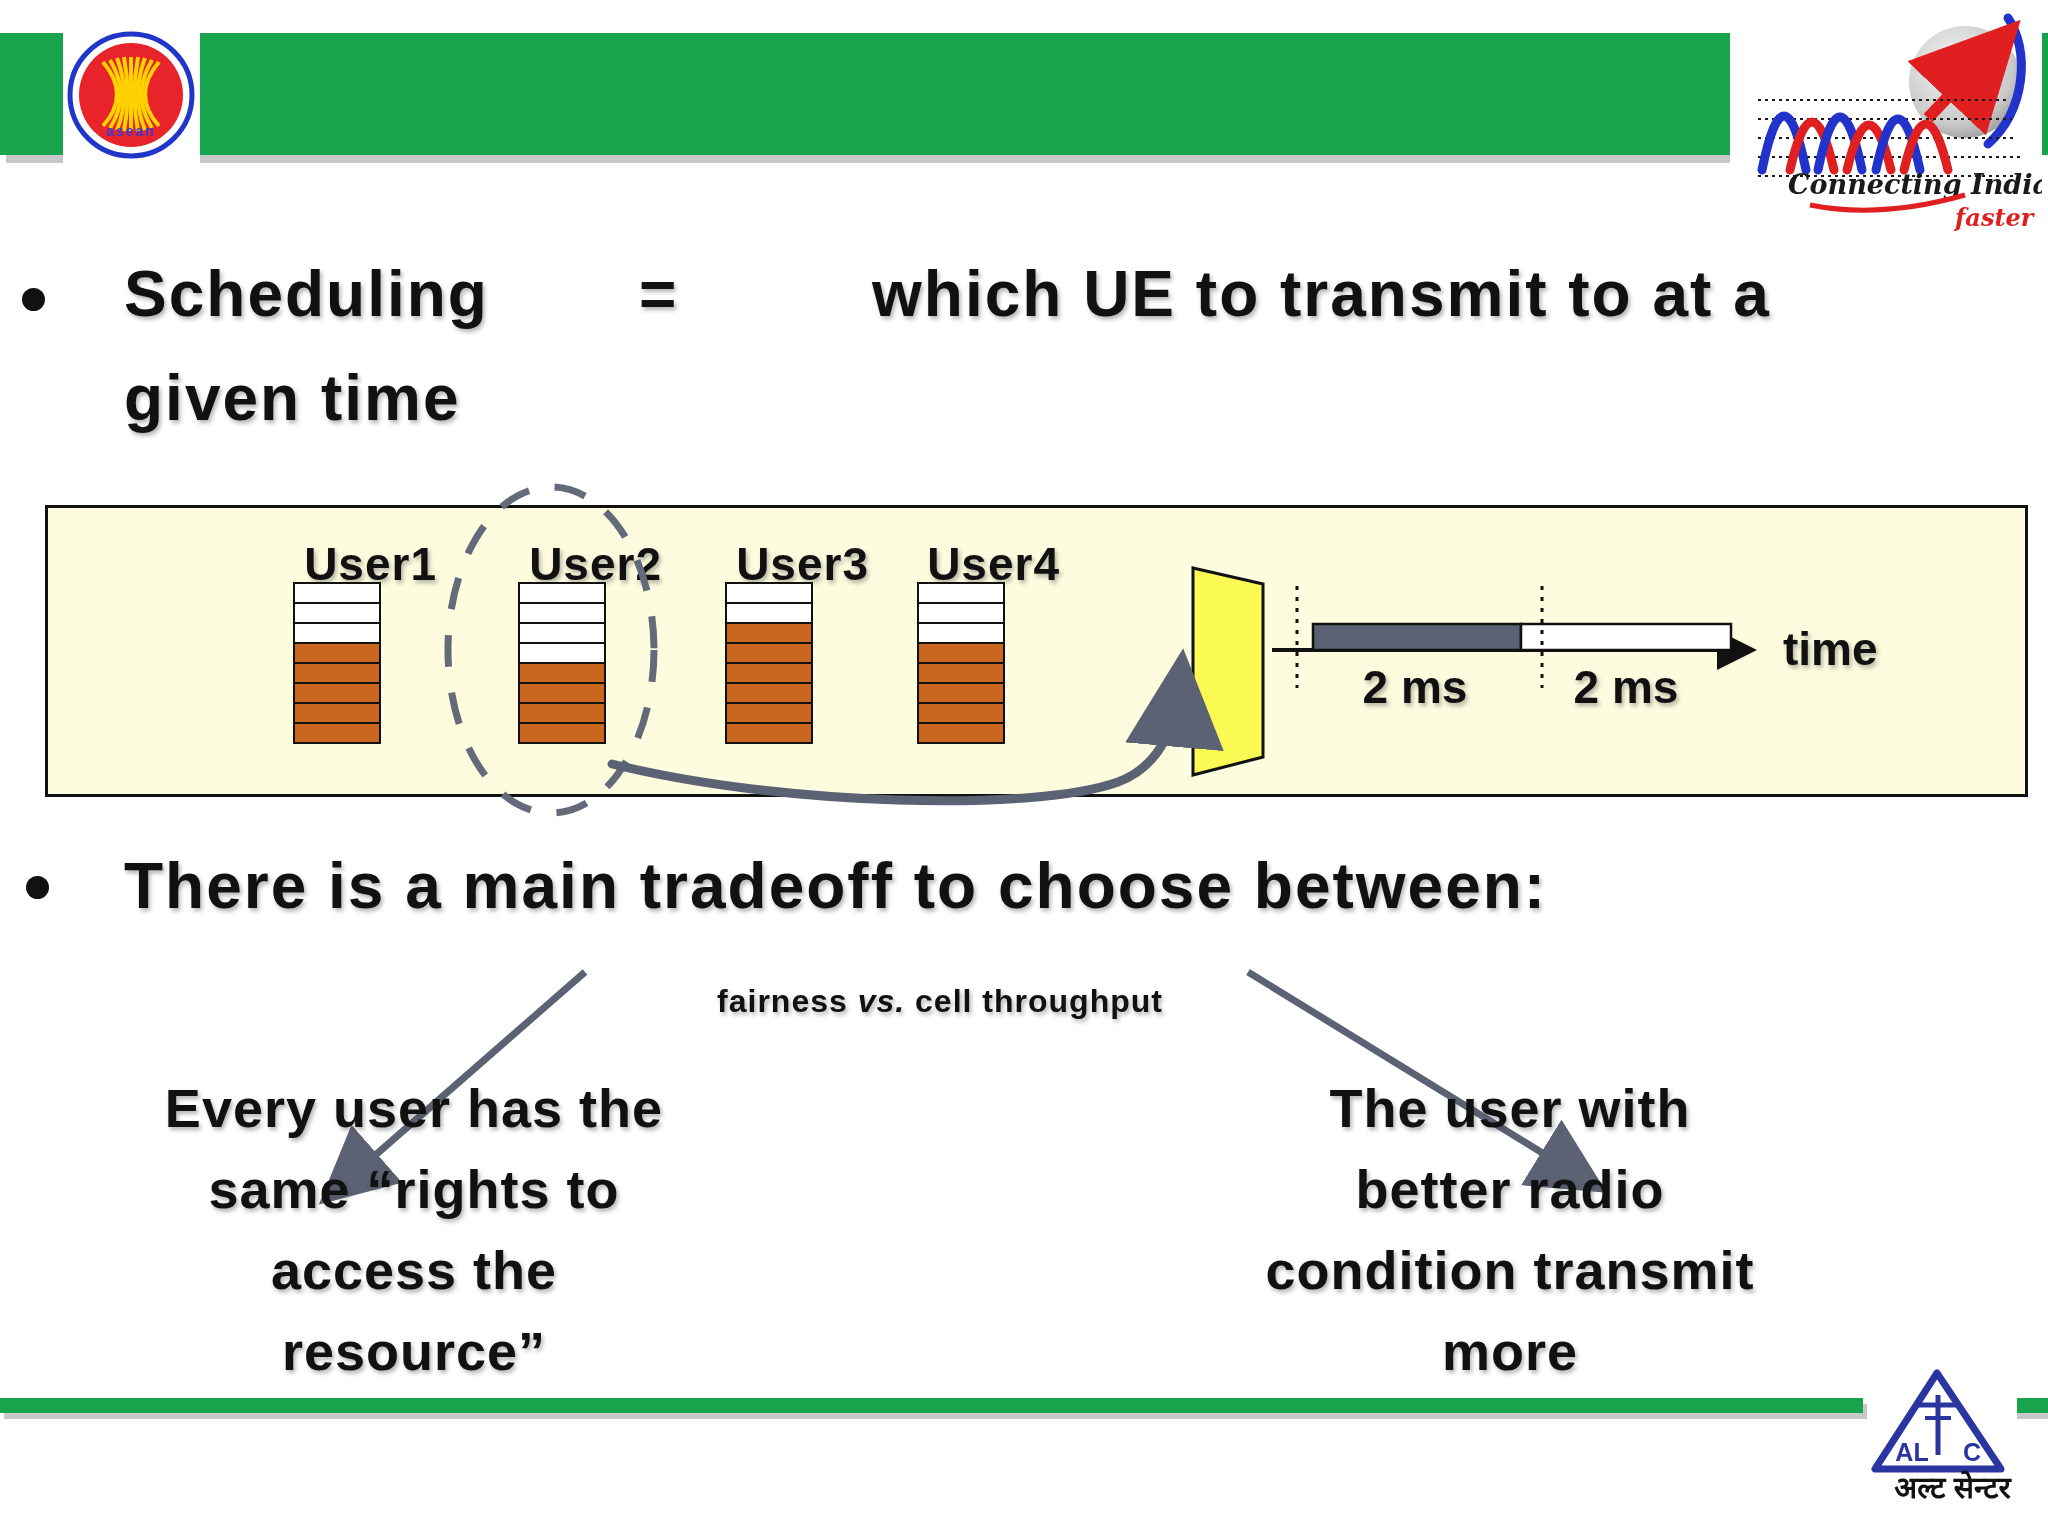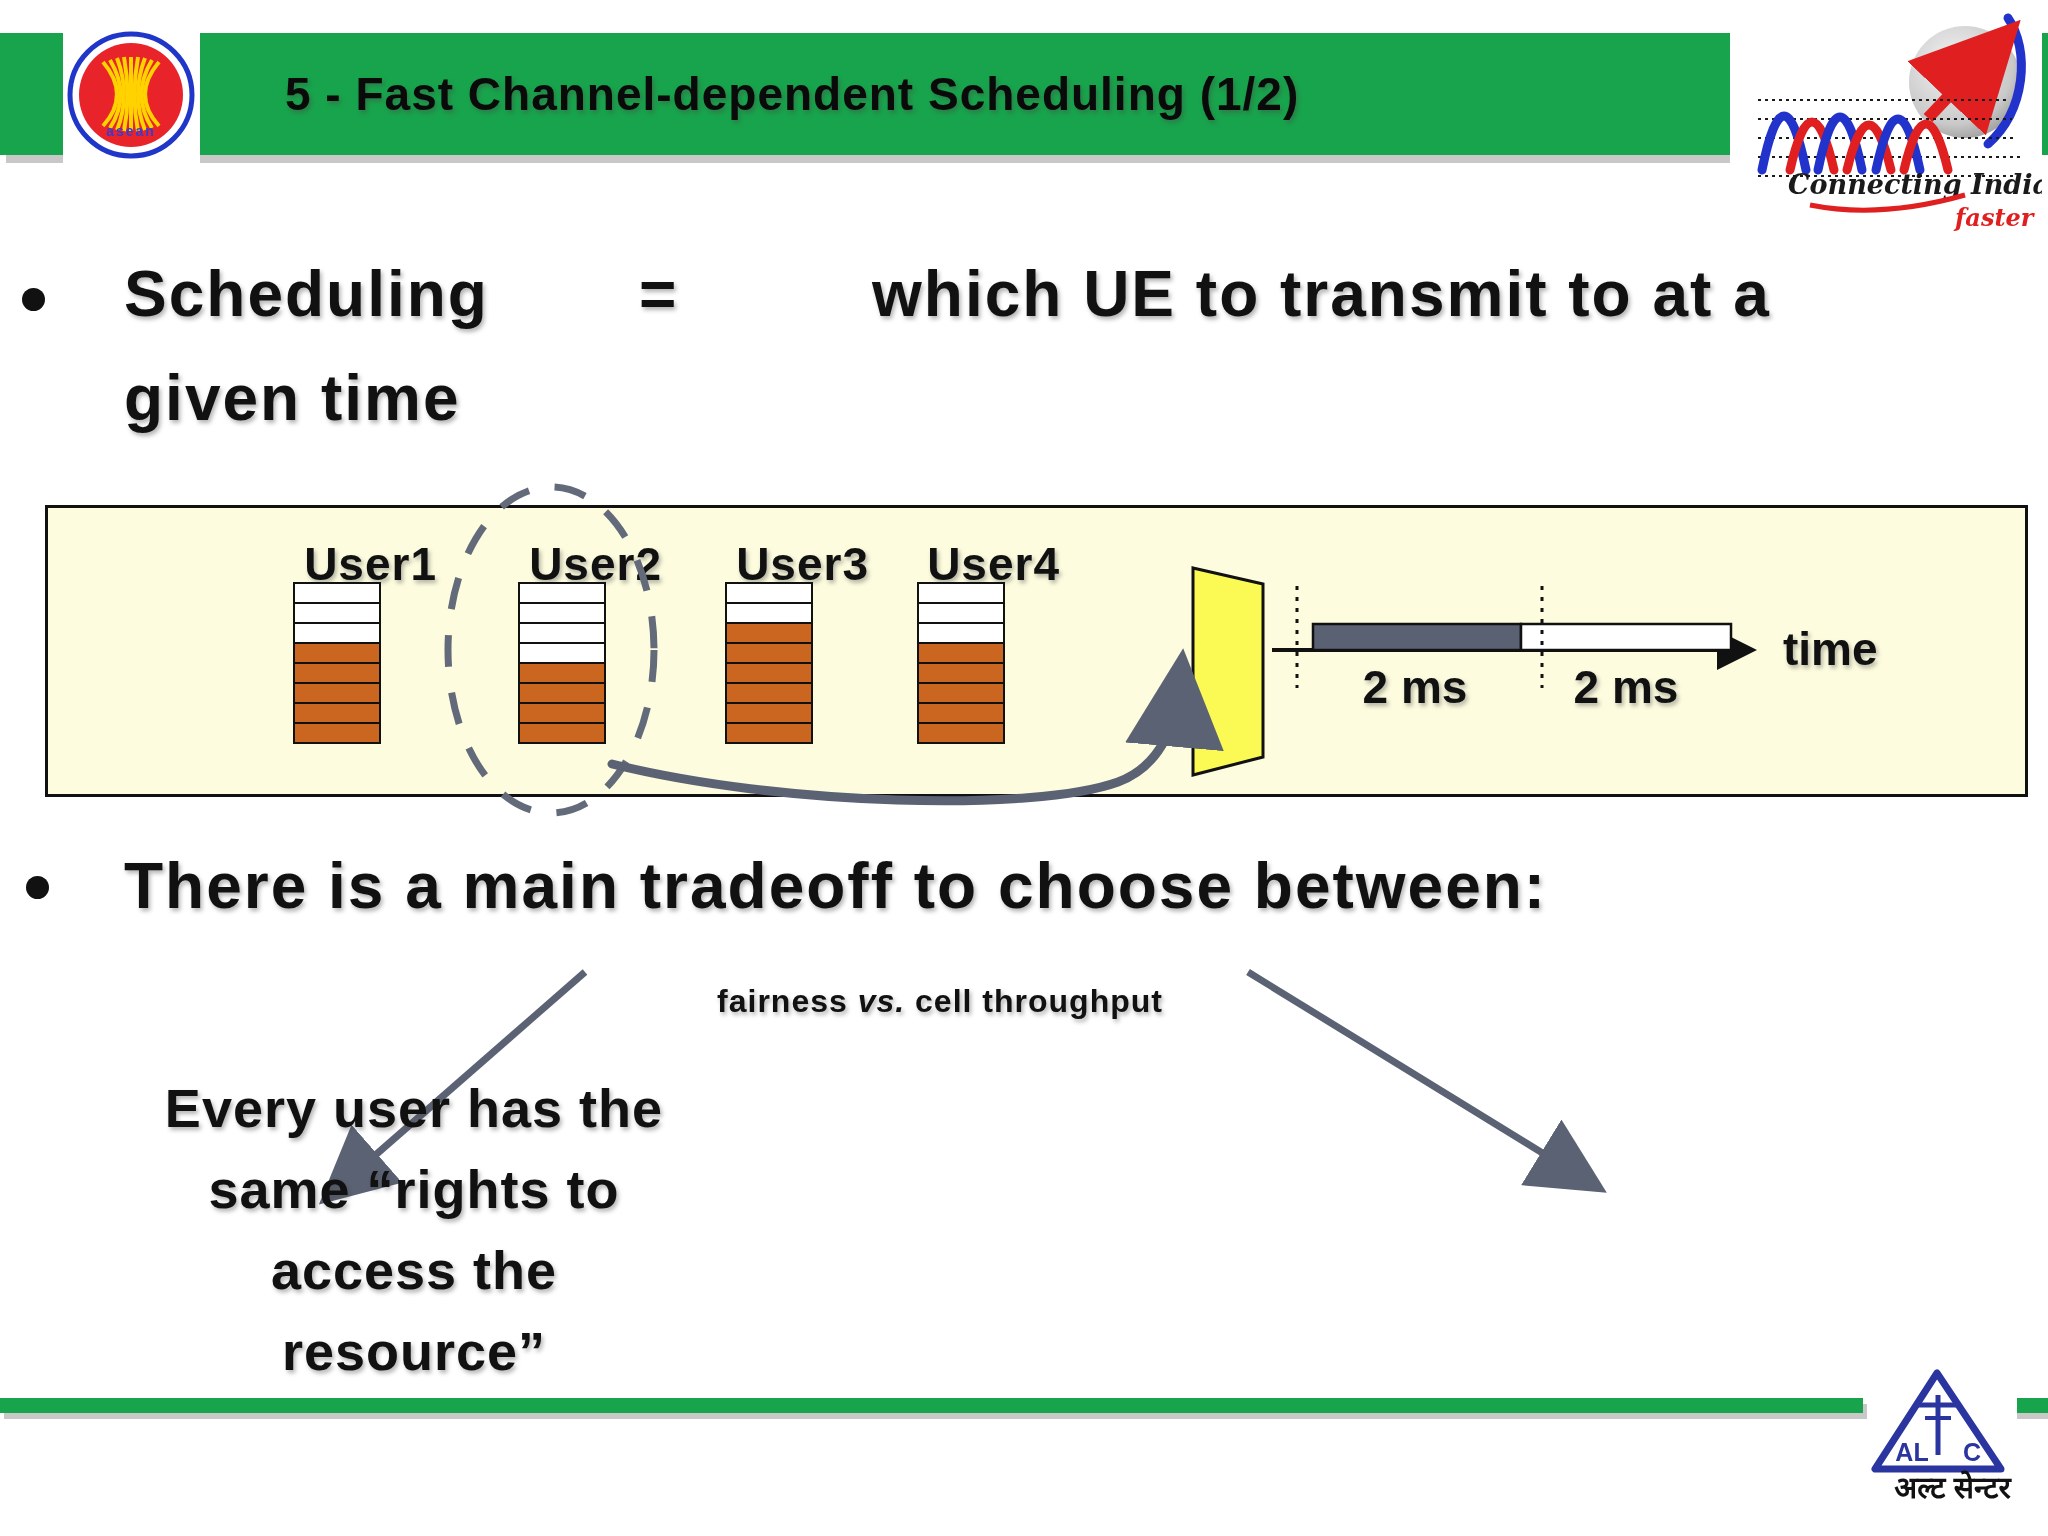--- a/index.html
+++ b/index.html
@@ -43,21 +43,20 @@
          box-shadow:0 6px 0 rgba(145,145,145,.50);}
   .hindi{left:1845px;top:1466px;width:215px;text-align:center;font-size:30px;color:#111;}
 </style>
 </head>
 <body>
 
 <div class="slide">
 
   <div class="abs headerbar"></div>
   <div class="abs headerbar2"></div>
-  <div class="abs title ts">5 - Fast Channel-dependent Scheduling (1/2)</div>
 
   <div class="abs logobox-left">
     <svg width="137" height="168" viewBox="0 0 137 168">
       <circle cx="68" cy="95" r="61" fill="#ffffff" stroke="#2036c8" stroke-width="5"></circle>
       <circle cx="68" cy="95" r="52" fill="#e8232a"></circle>
       <g stroke="#ffd200" stroke-width="4" fill="none">
         <path d="M40 62 Q68 95 40 126"></path>
           <path d="M47 60 Q68 95 47 128"></path>
         <path d="M54 58 Q68 95 54 130"></path>
           <path d="M61 57 Q68 95 61 131"></path>
@@ -193,20 +192,24 @@
 
   <div class="abs dot" style="left:26px;top:876px"></div>
   <div class="abs big ts" style="left:97px;top:848px">There is a main tradeoff to choose between:</div>
 
   <div class="abs tradeoff-line ts"><span>fairness </span><span class="vs">vs.</span><span> cell throughput</span></div>
 
   <div class="abs option opt-left ts">Every user has the
 same “rights to
 access the
 resource”</div>
+  <div class="abs option opt-right ts">The user with
+better  radio
+condition transmit
+more</div>
 
   <div class="abs bbar"></div>
   <div class="abs bbar2"></div>
 
   <div class="abs" style="left:1855px;top:1365px">
     <svg width="160" height="112" viewBox="0 0 160 112">
       <path d="M82,8 L20,104 L146,104 Z" fill="#ffffff" stroke="#2a35a0" stroke-width="7" stroke-linejoin="round"></path>
       <line x1="83" y1="30" x2="83" y2="90" stroke="#2a35a0" stroke-width="5"></line>
       <line x1="63" y1="40" x2="103" y2="40" stroke="#2a35a0" stroke-width="5"></line>
       <line x1="70" y1="53" x2="96" y2="53" stroke="#2a35a0" stroke-width="4"></line>

